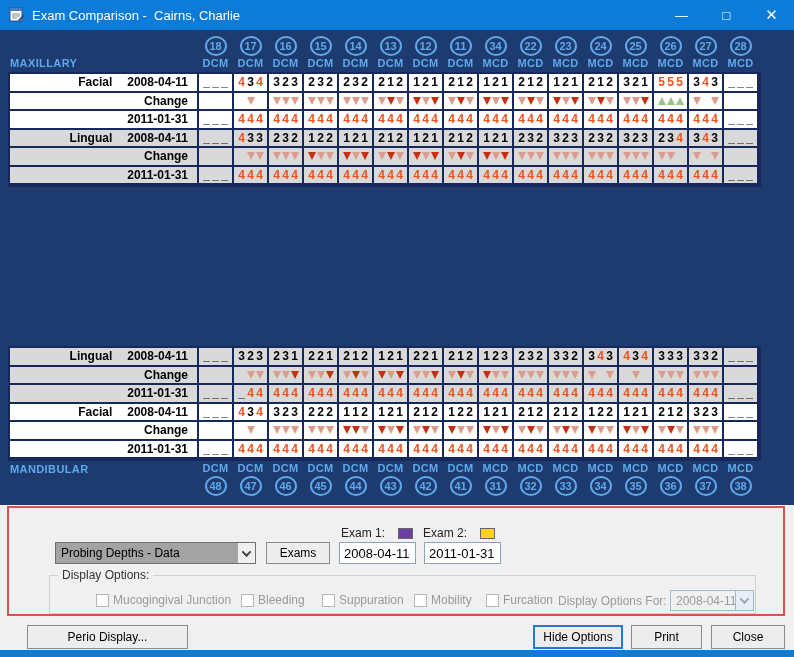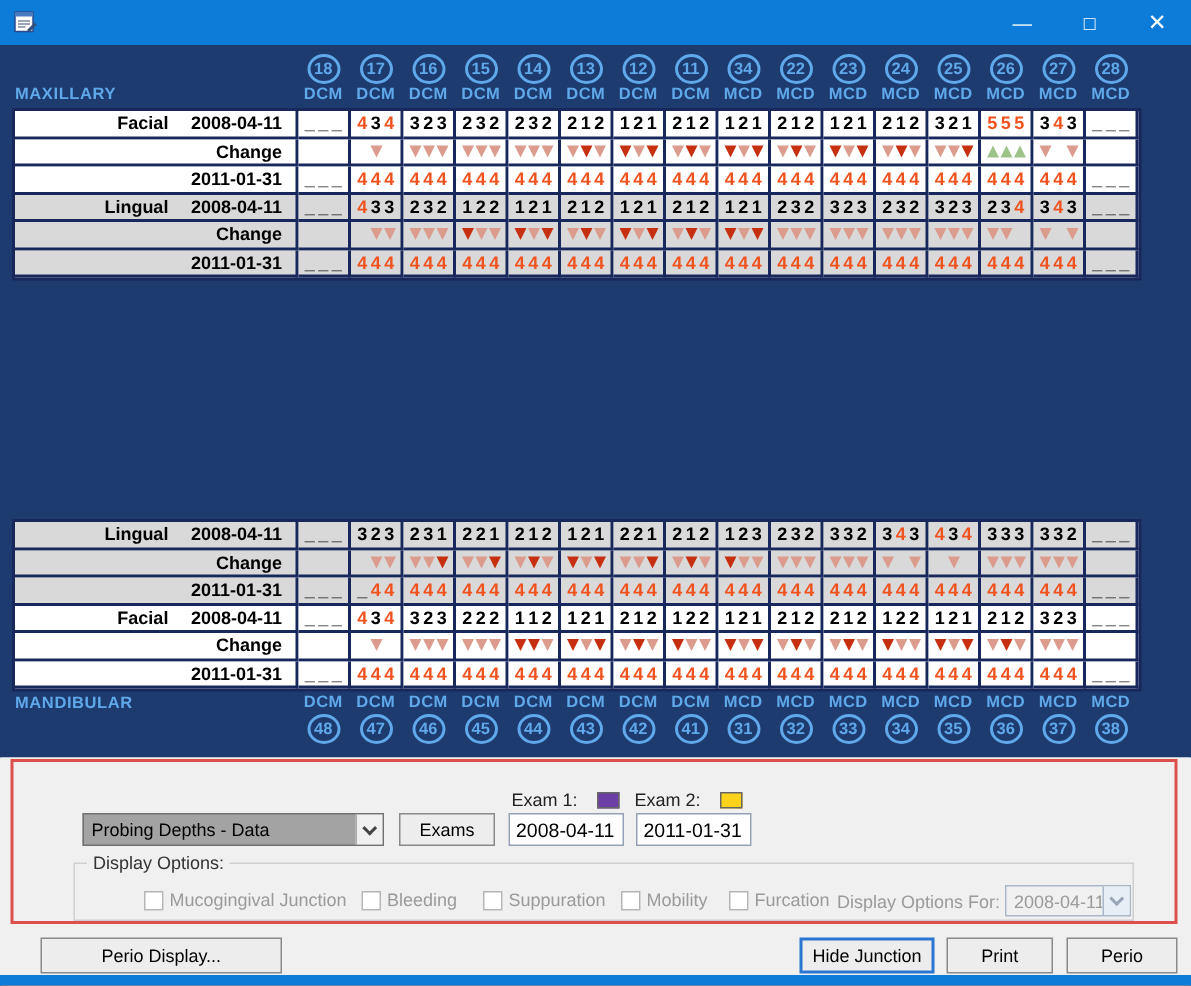--- a/index.html
+++ b/index.html
@@ -71,20 +71,21 @@
 
   <div class="titlebar">
     <svg class="app-icon" viewBox="0 0 16 16">
       <rect x="1" y="1" width="12" height="13" fill="#ffffff" stroke="#2a4a8a"></rect>
       <rect x="1" y="1" width="12" height="3" fill="#4a7ac0"></rect>
       <line x1="3" y1="7" x2="11" y2="7" stroke="#7a8aa0"></line>
       <line x1="3" y1="9" x2="11" y2="9" stroke="#7a8aa0"></line>
       <line x1="3" y1="11" x2="8" y2="11" stroke="#7a8aa0"></line>
       <path d="M9 13 L14 8 L15.5 9.5 L10.5 14.5 Z" fill="#35507a"></path>
     </svg>
+    <span class="title-text">Exam Comparison -  Cairns, Charlie</span>
     <span class="tb-spacer"></span>
     <div class="tb-btn">—</div>
     <div class="tb-btn">□</div>
     <div class="tb-btn close">✕</div>
   </div>
 
   <div class="content">
     <div class="arch-label" style="top:27px;">MAXILLARY</div>
     <div>
         <div class="tooth-circle" style="left: 215.5px; top: 6px;">18</div>
@@ -1521,19 +1522,19 @@
       <span class="opt-for-label" style="left:549px;top:86px;">Display Options For:</span>
       <div class="combo disabled" style="left:661px;top:82px;width:84px;height:21px;">
         <span class="txt">2008-04-11</span>
         <span class="arrow">
             <span class="chev"></span>
           </span>
       </div>
     </div>
 
     <div class="btn footer-btn" style="left:27px;width:161px;">Perio Display...</div>
-    <div class="btn footer-btn focus" style="left:533px;width:90px;">Hide Junction</div>
+    <div class="btn footer-btn focus" style="left:533px;width:90px;">Hide Options</div>
     <div class="btn footer-btn" style="left:631px;width:71px;">Print</div>
-    <div class="btn footer-btn" style="left:711px;width:74px;">Perio</div>
+    <div class="btn footer-btn" style="left:711px;width:74px;">Close</div>
   </div>
 
   <div class="bottom-strip"></div>
 </div>
 
 </body></html>

